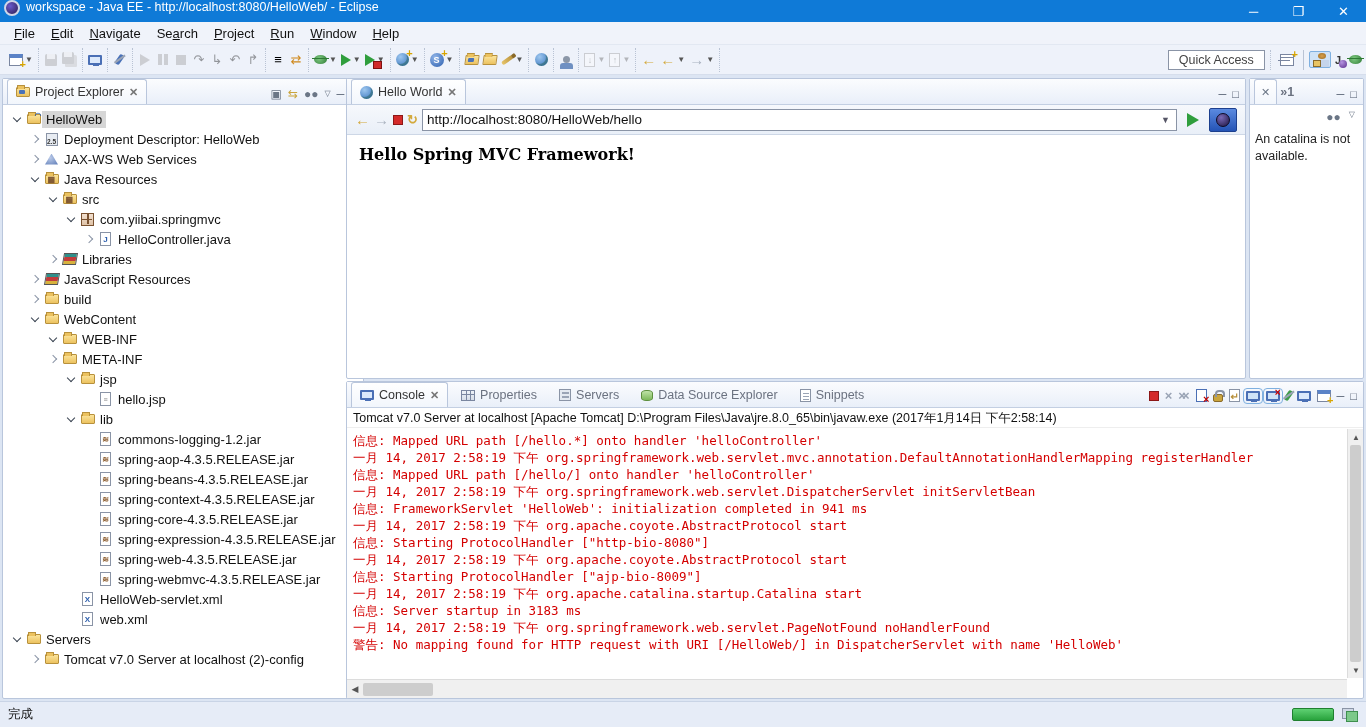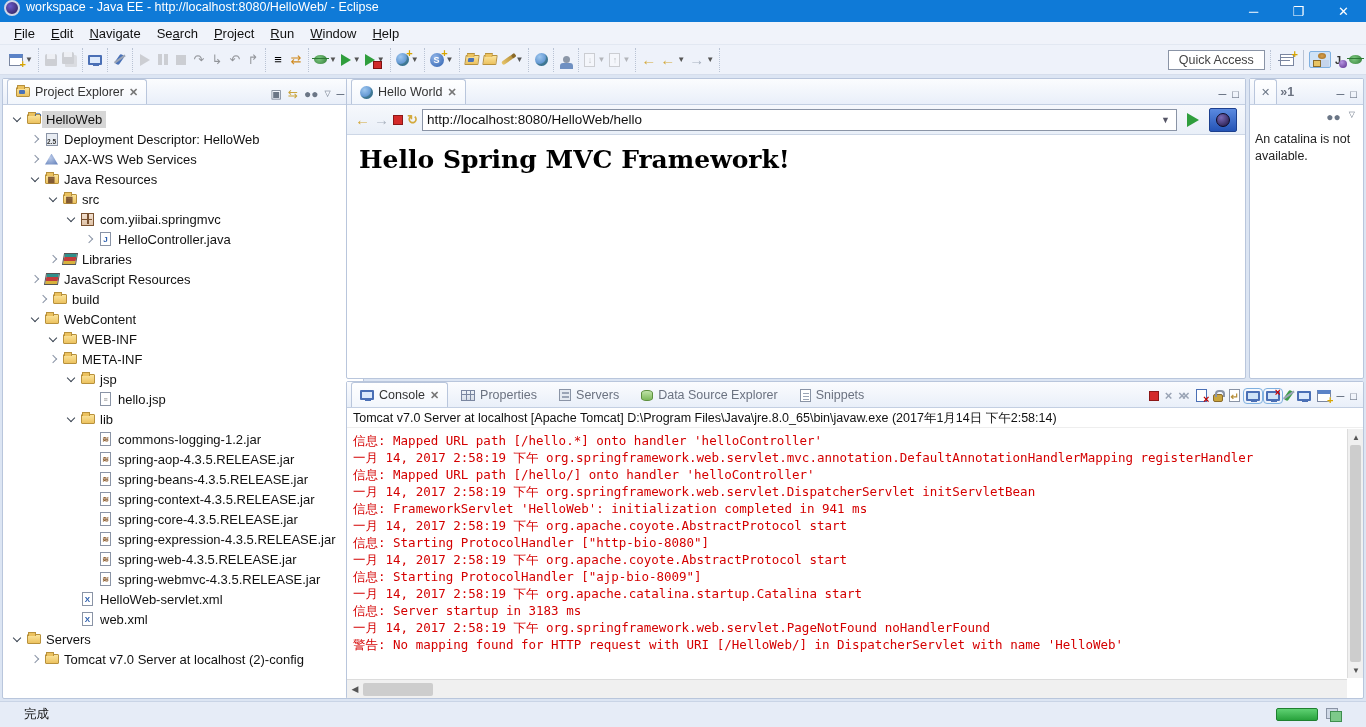--- a/index.html
+++ b/index.html
@@ -127,40 +127,40 @@
   
   #editor { left:346px; top:78px; width:900px; height:301px; }
   .browserbar { height:30px; background:linear-gradient(#f6f8fc,#e9eff8); border-bottom:1px solid #cdd7e6; display:flex; align-items:center; gap:4px; padding:0 8px; }
   .urlwrap { flex:1; height:22px; background:#fff; border:1px solid #8a94a6; display:flex; align-items:center; padding:0 4px; }
   .urlwrap input { flex:1; border:none; outline:none; font-size:13.5px; font-family:"Liberation Sans",sans-serif; color:#111; }
   .urlchev { color:#556; font-size:9px; padding:0 2px; }
   .gobtn { width:0; height:0; border-style:solid; border-width:7px 0 7px 12px; border-color:transparent transparent transparent #2f9e3d; margin:0 6px; }
   .extbtn { width:28px; height:24px; background:linear-gradient(#5b8ae0,#2453b5); border:1px solid #1c3f8e; border-radius:2px; display:flex; align-items:center; justify-content:center; }
   .extbtn .orb { width:14px; height:14px; border-radius:50%; background:radial-gradient(circle at 35% 30%, #7a6ab8, #1d1440); border:1px solid #0e0a26; }
   .econtent { height:calc(100% - 57px); background:#fff; padding:10px 12px; }
-  .h1 { font-family:"DejaVu Serif","Liberation Serif",serif; font-weight:bold; font-size:25px; color:#000; }
+  .h1 { font-family:"DejaVu Serif","Liberation Serif",serif; font-weight:bold; font-size:16px; color:#000; }
 
   
   #outline { left:1249px; top:78px; width:115px; height:301px; }
   .omsg { padding:8px 5px; font-size:12.5px; color:#222; line-height:1.35; }
   .omenu { display:flex; justify-content:flex-end; gap:8px; padding:6px 8px 0 0; }
 
   
   #console { left:346px; top:381px; width:1018px; height:318px; }
   .ctitle { height:20px; font-size:12.5px; color:#111; padding:2px 6px; white-space:nowrap; overflow:hidden; border-bottom:1px solid #eee; }
   .clog { position:absolute; left:0; top:47px; right:16px; bottom:20px; overflow:hidden; padding:3px 2px 0 6px; font-family:"DejaVu Sans Mono","Liberation Mono",monospace; font-size:12.5px; line-height:17px; color:#d40000; white-space:nowrap; }
   .vsb { position:absolute; right:0; top:47px; bottom:20px; width:16px; background:#f0f0f0; border-left:1px solid #dcdcdc; }
   .vsb .sb-arrow { position:absolute; left:0; width:16px; height:16px; color:#555; font-size:8px; display:flex; align-items:center; justify-content:center; }
   .vsb .thumb { position:absolute; left:2px; right:2px; top:16px; bottom:16px; background:#cdcdcd; border-radius:2px; }
   .hsb { position:absolute; left:0; bottom:0; right:16px; height:19px; background:#f0f0f0; border-top:1px solid #dcdcdc; display:flex; align-items:center; }
   .hsb .sb-arrow { width:16px; text-align:center; color:#555; font-size:9px; }
   .hsb .thumb { width:70px; height:13px; background:#cdcdcd; border-radius:2px; }
 
   
-  .statusbar { position:absolute; left:0; top:701px; width:1366px; height:26px; background:#e6ecf7; display:flex; align-items:center; padding:0 24px; border-top:1px solid #c9d4e6; }
+  .statusbar { position:absolute; left:0; top:701px; width:1366px; height:26px; background:#e6ecf7; display:flex; align-items:center; padding:0 8px; border-top:1px solid #c9d4e6; }
   .status-left { font-size:12.5px; color:#111; }
   .status-right { margin-left:auto; display:flex; align-items:center; gap:8px; }
   .progress { width:42px; height:13px; background:linear-gradient(#5fd173,#28a23c); border:1px solid #1f8030; border-radius:2px; }
   .bgops { width:16px; height:13px; position:relative; }
   .bgops::before { content:""; position:absolute; left:0; top:0; width:10px; height:9px; background:#cfd8e6; border:1px solid #8a94a6; }
   .bgops::after { content:""; position:absolute; left:4px; top:3px; width:10px; height:9px; background:#7dc98a; border:1px solid #3e8f4e; }
 
   .quick-access { margin-left:auto; display:flex; align-items:flex-end; }
   .qa-box { border:1px solid #8a94a6; background:#fff; color:#444; font-size:12.5px; padding:2px 10px; }
   .vr { width:1px; height:20px; border-left:1px dotted #b9c3d4; margin:0 5px; }
@@ -432,21 +432,21 @@
       </div>
       <div class="trow" style="padding-left: 24px;">
         <span class="twisty">
           <span class="chev"></span>
         </span>
         <span class="ticon">
           <span class="libs"></span>
         </span>
         <span class="tlabel">JavaScript Resources</span>
       </div>
-      <div class="trow" style="padding-left: 32px;">
+      <div class="trow" style="padding-left: 24px;">
         <span class="twisty">
           <span class="chev"></span>
         </span>
         <span class="ticon">
           <span class="f"></span>
         </span>
         <span class="tlabel">build</span>
       </div>
       <div class="trow" style="padding-left: 24px;">
         <span class="twisty">

